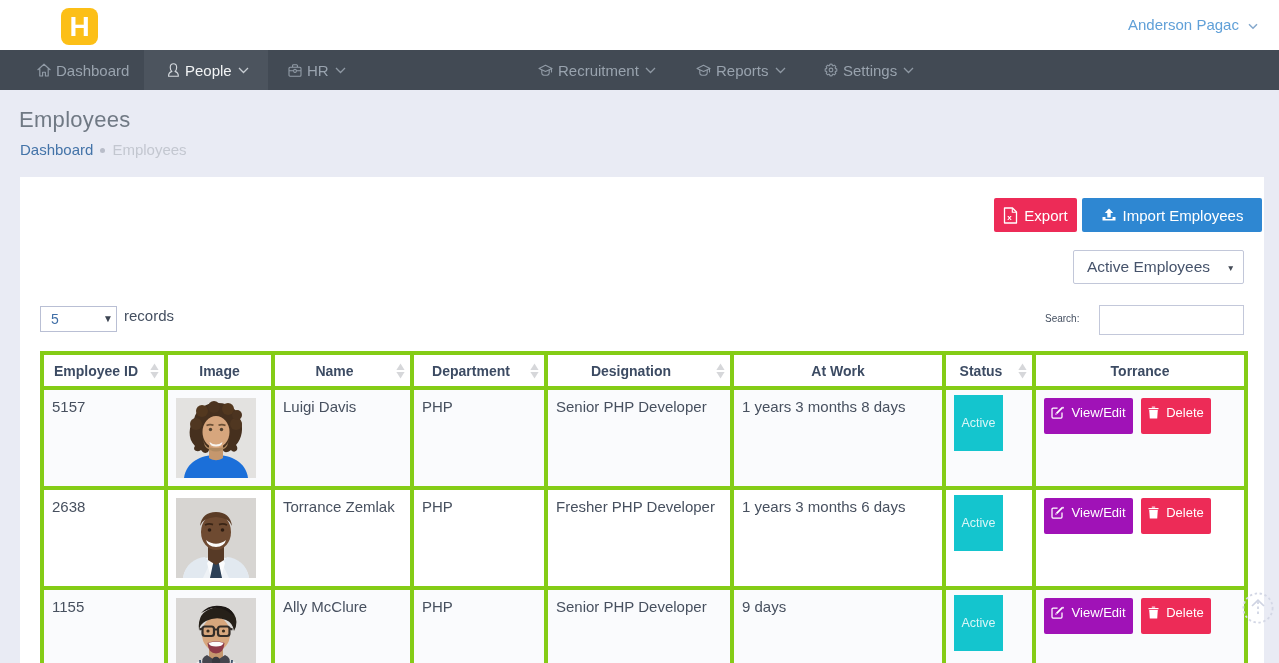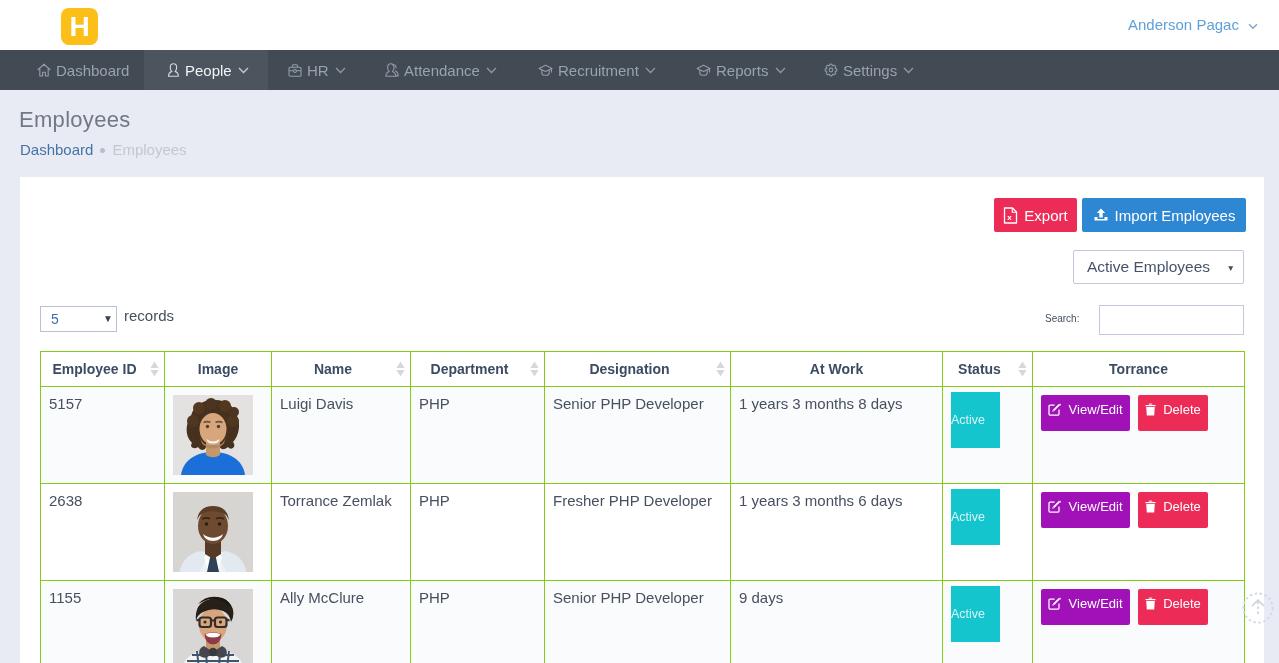--- a/index.html
+++ b/index.html
@@ -19,37 +19,37 @@
 .h1 { position:absolute; left:19px; top:107px; font-size:22px; color:#707984; font-weight:400; letter-spacing:0.3px; }
 .crumb { position:absolute; left:20px; top:141px; font-size:15px; }
 .crumb a { color:#4373a8; text-decoration:none; }
 .crumb .dot { display:inline-block; width:5px; height:5px; background:#b9bdc9; border-radius:50%; margin:0 7px 2px 7px; vertical-align:middle; }
 .crumb .cur { color:#c3c7d0; }
 
 .panel { position:absolute; left:20px; top:177px; width:1244px; height:900px; background:#ffffff; }
 .btn { position:absolute; height:34px; border-radius:2px; color:#fff; font-size:15px; display:flex; align-items:center; justify-content:center; }
 .btn svg { margin-right:6px; }
 .btn-export { left:974px; top:21px; width:83px; background:#ed2b57; }
-.btn-import { left:1062px; top:21px; width:164px; background:#2e87d2;text-align:right; }
+.btn-import { left:1062px; top:21px; width:180px; background:#2e87d2;text-align:right; }
 .sel-status { position:absolute; left:1053px; top:73px; width:171px; height:34px; border:1px solid #c2c7d9; border-radius:2px; background:#fff; font-size:16px; color:#46536b; line-height:32px; text-align:center; padding-right:20px; font-size:15.5px; }
 .sel-status .v { position:absolute; right:8px; top:1px; color:#454c58; font-size:8.5px; }
 .sel-len { position:absolute; left:20px; top:129px; width:77px; height:26px; border:1px solid #b9bfd4; background:#fff; font-size:14px; color:#3f6ea6; line-height:24px; padding-left:10px; }
 .sel-len .v { position:absolute; right:3px; top:0px; color:#3c4452; font-size:10px; }
 .records { position:absolute; left:104px; top:130px; font-size:15px; color:#444f60; }
 .search-label { position:absolute; left:1025px; top:136px; font-size:10px; color:#444f60; }
 .search-input { position:absolute; left:1079px; top:128px; width:145px; height:30px; border:1px solid #c3c8da; background:#fff; }
 
 table.dt { position:absolute; left:20px; top:174px; width:1204px; border-collapse:collapse; table-layout:fixed; }
-table.dt th, table.dt td { border:1px solid #84cc16; vertical-align:top; }
+table.dt th, table.dt td { border:4px solid #84cc16; vertical-align:top; }
 table.dt th { height:35px; font-size:14px; font-weight:bold; color:#3c4b63; text-align:center; position:relative; vertical-align:middle; }
 table.dt th.s { padding-right:16px; }
 table.dt td { height:95px; font-size:15px; color:#47505f; padding:8px 8px; text-align:left; }
 tr.odd td { background:#fafbfd; }
 .sort { position:absolute; right:5px; top:50%; margin-top:-8px; width:9px; height:16px; }
-.badge { display:inline-block; margin-top:-3px; background:#14c5ce; color:#d9f6f7; font-size:12.5px; padding:21px 0; width:49px; }
+.badge { display:inline-block; margin-top:-3px; background:#14c5ce; color:#d9f6f7; font-size:12.5px; padding:21px 0; width:49px; text-align:center; }
 .abtn { display:inline-block; height:36px; border-radius:2px; color:#fff; font-size:13px; line-height:29px; padding:0 7px; vertical-align:top; margin-top:0px; }
 .abtn svg { vertical-align:-2px; margin-right:4px; }
 .abtn-edit { background:#a012b7; }
 .abtn-del { background:#ed2b57; margin-left:8px; }
 .avatar { width:80px; height:80px; display:block; }
 
 .scrolltop { position:absolute; left:1242px; top:592px; width:32px; height:32px; }
 </style>
 </head>
 <body>
@@ -67,26 +67,20 @@
   <div class="nav-item nav-active" style="left:167px;"><svg width="13" height="14" viewBox="0 0 12.5 14">
         <path d="M1.3 13.2 C1.3 10.4 2.9 9 4.6 8.4 C3.4 7.3 3 5.9 3 4.4 C3 2 4.2 0.7 6.2 0.7 C8.2 0.7 9.4 2 9.4 4.4 C9.4 5.9 9 7.3 7.8 8.4 C9.5 9 11.1 10.4 11.1 13.2 Z" stroke="#d3d8dd" stroke-width="1.15" fill="none" stroke-linejoin="round"></path>
       </svg> People <svg class="caret" width="11" height="7" viewBox="0 0 11 7">
         <path d="M1 1 L5.5 5.5 L10 1" stroke="#c7cdd3" stroke-width="1.3" fill="none"></path>
       </svg></div>
   <div class="nav-item" style="left:288px;"><svg width="14" height="13" viewBox="0 0 14 13">
         <rect x="1" y="3.2" width="12" height="9" rx="1" stroke="#929ca7" stroke-width="1.1" fill="none"></rect>
         <path d="M4.6 3 V1.6 A0.8 0.8 0 0 1 5.4 0.8 H8.6 A0.8 0.8 0 0 1 9.4 1.6 V3 M1 6.8 H13" stroke="#929ca7" stroke-width="1.1" fill="none"></path>
         <ellipse cx="7" cy="6.9" rx="1.35" ry="1.6" stroke="#929ca7" stroke-width="1.1" fill="#424a54"></ellipse>
       </svg> HR <svg class="caret" width="11" height="7" viewBox="0 0 11 7">
-        <path d="M1 1 L5.5 5.5 L10 1" stroke="#8f99a4" stroke-width="1.3" fill="none"></path>
-      </svg></div>
-  <div class="nav-item" style="left:385px;"><svg width="14" height="14" viewBox="0 0 14 14">
-        <path d="M7.6 1.9 A2.5 2.5 0 0 1 10.9 5.0 M10.5 7.9 C12.2 8.6 13.2 10.2 13.2 12.9 H10.6" stroke="#929ca7" stroke-width="1.1" fill="none" stroke-linecap="round"></path>
-        <path d="M0.9 13.2 C0.9 10.4 2.5 9 4.2 8.4 C3 7.3 2.6 5.9 2.6 4.4 C2.6 2 3.8 0.7 5.8 0.7 C7.8 0.7 9 2 9 4.4 C9 5.9 8.6 7.3 7.4 8.4 C9.1 9 10.7 10.4 10.7 13.2 Z" stroke="#929ca7" stroke-width="1.1" fill="none" stroke-linejoin="round"></path>
-      </svg> Attendance <svg class="caret" width="11" height="7" viewBox="0 0 11 7">
         <path d="M1 1 L5.5 5.5 L10 1" stroke="#8f99a4" stroke-width="1.3" fill="none"></path>
       </svg></div>
   <div class="nav-item" style="left:696px;"><svg width="15" height="13" viewBox="0 0 15 13">
         <path d="M1 4.4 L7.5 1.3 L14 4.4 L7.5 7.5 Z" stroke="#929ca7" stroke-width="1.1" fill="none" stroke-linejoin="round"></path>
         <path d="M3.8 6 V9 C3.8 10.3 5.4 11.3 7.5 11.3 C9.6 11.3 11.2 10.3 11.2 9 V6" stroke="#929ca7" stroke-width="1.1" fill="none"></path>
         <path d="M13.5 4.7 V8" stroke="#929ca7" stroke-width="1.1" stroke-linecap="round" fill="none"></path>
       </svg> Reports <svg class="caret" width="11" height="7" viewBox="0 0 11 7">
         <path d="M1 1 L5.5 5.5 L10 1" stroke="#8f99a4" stroke-width="1.3" fill="none"></path>
       </svg></div>
   <div class="nav-item" style="left:538px;"><svg width="15" height="13" viewBox="0 0 15 13">

